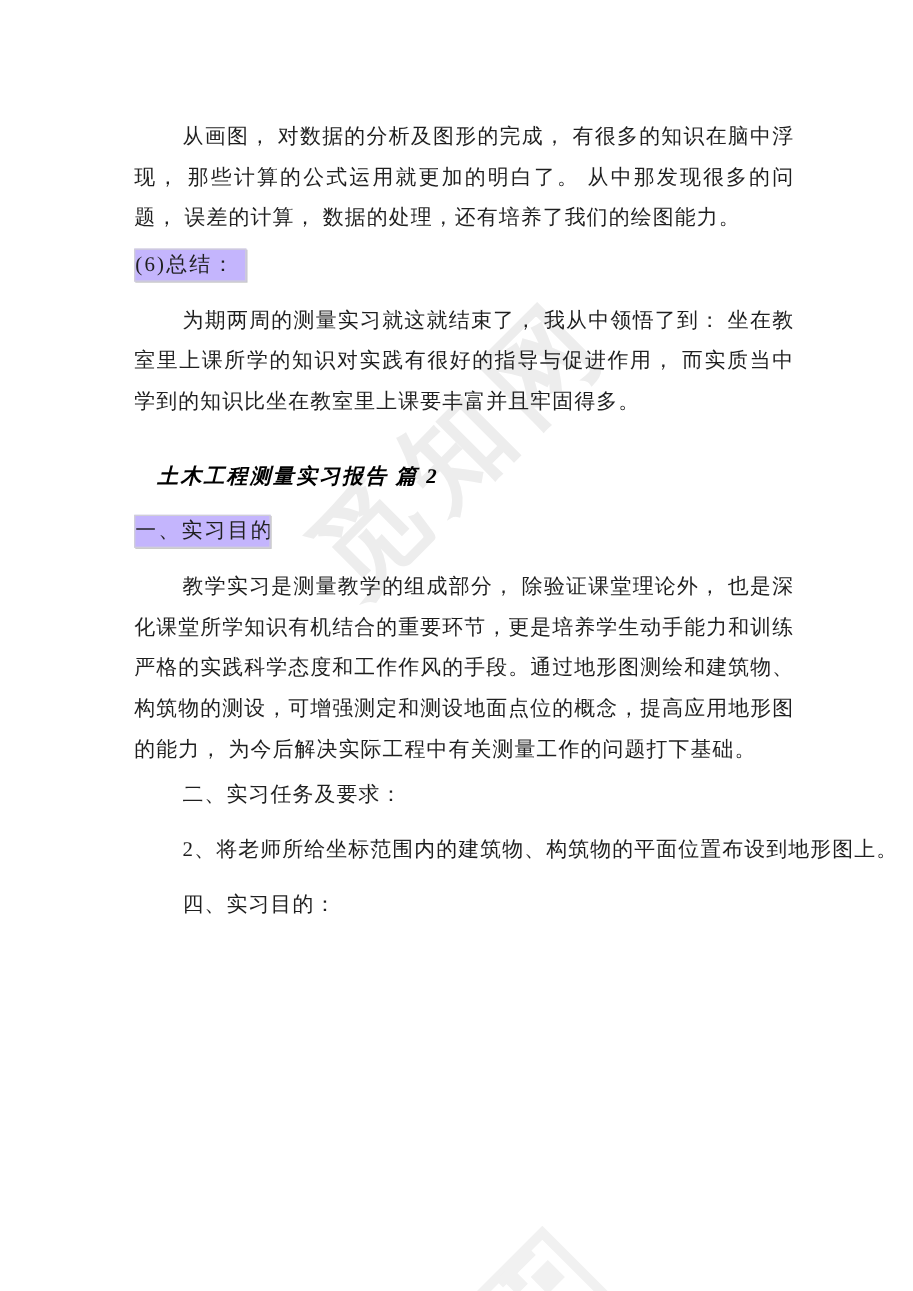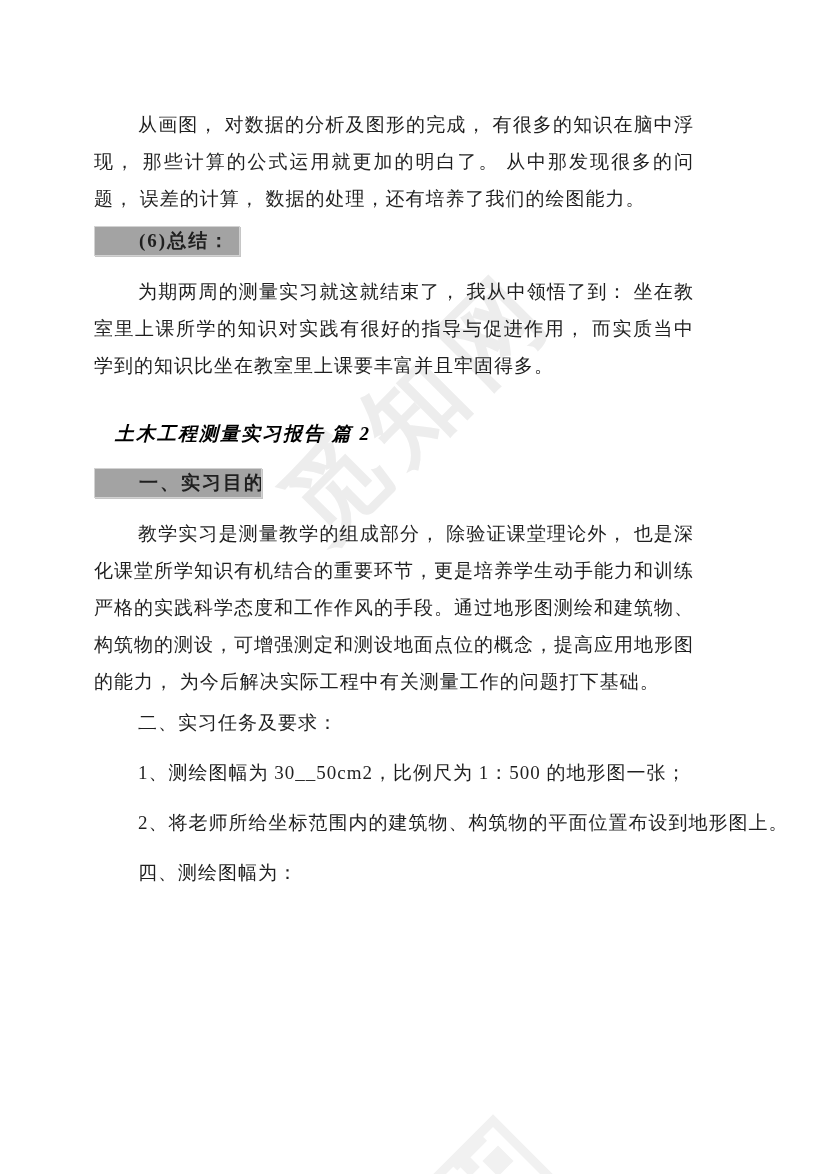--- a/index.html
+++ b/index.html
@@ -66,21 +66,21 @@
     top: 1160px;
     width: 14px;
     height: 14px;
     background: #f1f1f1;
     transform: rotate(45deg);
   }
 
   
   .content {
     position: absolute;
-    left: 94px;
+    left: 122px;
     top: 0;
     width: 600px;
     z-index: 1;
     color: #1f1f1f;
   }
   .para {
     font-size: 19px;
     line-height: 37px;
     letter-spacing: 1px;
     text-align: justify;
@@ -91,27 +91,25 @@
   .p1 { margin-top: 106px; }
   .p2 { margin-top: 16px; }
   .p3 { margin-top: 17px; }
   .p4 { margin-top: 17px; }
 
   .boxed {
     font-size: 19px;
     line-height: 28px;
     height: 28px;
     letter-spacing: 2px;
-    padding-left: 44px;
     border: 1px solid #d2d2d2;
     box-shadow: 1px 1px 0 #c6c6c6;
-    background: #a3a3a3;
+    background: #c4b5fd;
     white-space: nowrap;
     overflow: hidden;
-    font-weight: bold;
   }
   .box1 { margin-top: 9px;  width: 100px; }
   .box2 { margin-top: 20px; width: 122px; }
 
   .section-title {
     margin-top: 36px;
     font-size: 19px;
     line-height: 28px;
     letter-spacing: 2px;
     text-indent: 21px;
@@ -153,18 +151,17 @@
 
     <p class="para p3">为期两周的测量实习就这就结束了， 我从中领悟了到： 坐在教室里上课所学的知识对实践有很好的指导与促进作用， 而实质当中学到的知识比坐在教室里上课要丰富并且牢固得多。</p>
 
     <div class="section-title">土木工程测量实习报告 篇 2</div>
 
     <div class="boxed box2">一、实习目的：</div>
 
     <p class="para p4">教学实习是测量教学的组成部分， 除验证课堂理论外， 也是深化课堂所学知识有机结合的重要环节，更是培养学生动手能力和训练严格的实践科学态度和工作作风的手段。通过地形图测绘和建筑物、构筑物的测设，可增强测定和测设地面点位的概念，提高应用地形图的能力， 为今后解决实际工程中有关测量工作的问题打下基础。</p>
 
     <p class="single first">二、实习任务及要求：</p>
-    <p class="single">1、测绘图幅为 30__50cm2，比例尺为 1：500 的地形图一张；</p>
     <p class="single">2、将老师所给坐标范围内的建筑物、构筑物的平面位置布设到地形图上。</p>
-    <p class="single">四、测绘图幅为：</p>
+    <p class="single">四、实习目的：</p>
 
   </div>
 </div>
 
 </body></html>

